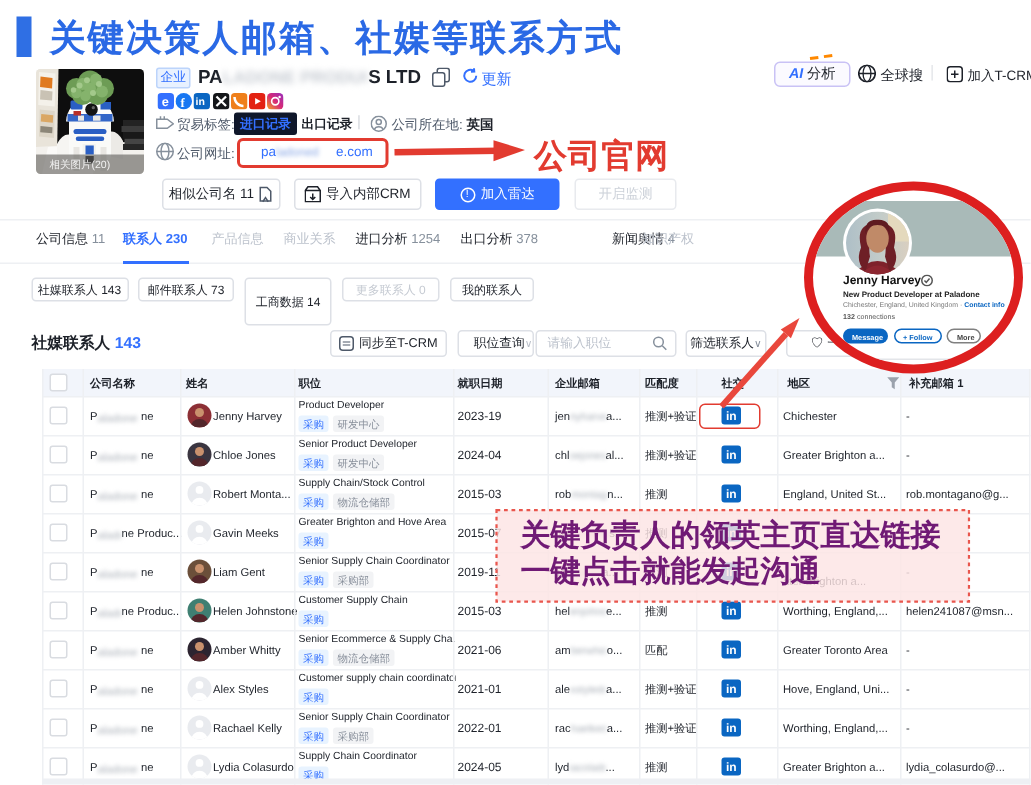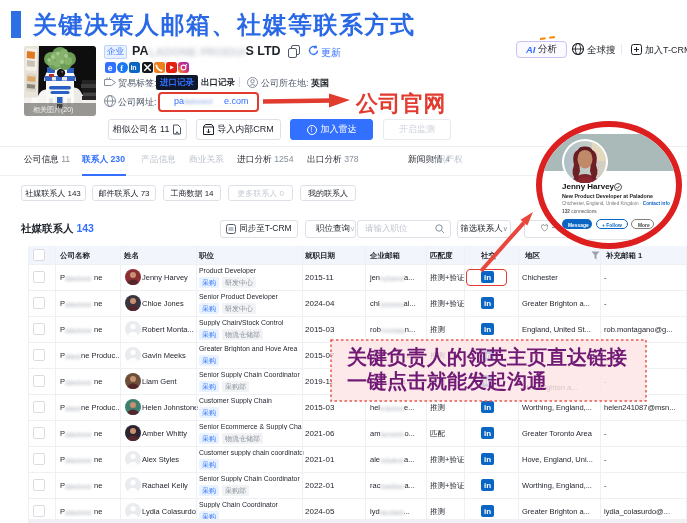--- a/index.html
+++ b/index.html
@@ -200,21 +200,21 @@
 <div class="abs" style="top:154px;left:189px;font-size:8.7px;color:#bcc2cc;">商业关系</div>
 <div class="abs" style="top:154px;left:237px;font-size:8.7px;color:#1d2129;">进口分析 <span style="color:#86909c;">1254</span></div>
 <div class="abs" style="top:154px;left:307px;font-size:8.7px;color:#1d2129;">出口分析 <span style="color:#86909c;">378</span></div>
 <div class="abs" style="top:154px;left:389px;font-size:8.7px;color:#1d2129;margin-left:19px;">新闻舆情 <span style="color:#86909c;">4</span></div>
 <div class="abs" style="top:154px;left:428px;font-size:8.7px;color:#bcc2cc;">知识产权</div>
 <div class="abs" style="left:0;top:175px;width:687px;height:1px;background:#eef0f3;"></div>
 <div class="abs" style="left:82px;top:173.5px;width:44px;height:2.5px;background:#3370ff;"></div>
 
 <div class="btn abs" style="left:20.5px;top:185px;width:65px;height:16px;font-size:8px;">社媒联系人 143</div>
 <div class="btn abs" style="left:92px;top:185px;width:64px;height:16px;font-size:8px;">邮件联系人 73</div>
-<div class="btn abs" style="left:163px;top:185px;width:58px;height:16px;font-size:8px;">工商数据 14</div>
+<div class="btn abs" style="left:163px;top:185px;width:58px;height:32px;font-size:8px;">工商数据 14</div>
 <div class="btn abs" style="left:228px;top:185px;width:65px;height:16px;font-size:8px;color:#c5cad2;">更多联系人 0</div>
 <div class="btn abs" style="left:300px;top:185px;width:56px;height:16px;font-size:8px;">我的联系人</div>
 
 <div class="abs" style="left:21px;top:222px;font-size:10.5px;font-weight:bold;color:#1d2129;">社媒联系人 <span style="color:#3370ff;">143</span></div>
 <div class="btn abs" style="left:220px;top:220px;width:78px;height:18px;font-size:8.5px;gap:3px;"><svg width="10" height="10">
         <rect x="0.5" y="0.5" width="9" height="9" rx="2" fill="none" stroke="#4e5969"></rect>
         <path d="M2.5 4 h5 M2.5 6 h5" stroke="#4e5969" stroke-width="0.8"></path>
       </svg>同步至T-CRM</div>
 <div class="btn abs" style="left:305px;top:220px;width:51px;height:18px;font-size:8.5px;justify-content:flex-end;">职位查询 <span style="color:#b8bec8;font-size:7px;">∨</span></div>
 <div class="btn abs" style="left:357px;top:220px;width:94px;height:18px;font-size:8.5px;color:#bcc2cc;justify-content:flex-start;padding-left:7px;">请输入职位</div>
@@ -244,21 +244,21 @@
 <div class="abs" style="left:5px;top:25px;width:12px;height:12px;background:#fff;border:1px solid #d9dce1;border-radius:2px;"></div>
 <div class="abs" style="left:32px;top:27px;">P<span class="blur" style="display:inline-block;width:29px;overflow:hidden;vertical-align:middle;">aladone</span>ne</div>
 <div class="abs" style="left:97px;top:23px;width:16px;height:16px;border-radius:50%;background:#8c2f35;overflow:hidden;"><svg width="16" height="16">
           <circle cx="8" cy="6" r="3" fill="#c9916d"></circle>
           <path d="M2 16 a6 5.6 0 0 1 12 0 z" fill="#53262b"></path>
         </svg></div>
 <div class="abs" style="left:114px;top:27px;white-space:nowrap;">Jenny Harvey</div>
 <div class="abs" style="left:171px;top:21px;font-size:6.9px;white-space:nowrap;width:105px;overflow:hidden;">Product Developer</div>
 <div class="abs tag-blue" style="left:171px;top:31px;">采购</div>
 <div class="abs tag-grey" style="left:194px;top:31px;">研发中心</div>
-<div class="abs" style="left:277px;top:27px;font-size:8px;">2015-11</div>
+<div class="abs" style="left:277px;top:27px;font-size:8px;">2023-19</div>
 <div class="abs" style="left:342px;top:27px;">jen<span class="blur" style="font-size:7px;display:inline-block;width:24px;overflow:hidden;vertical-align:middle;">nyharvedddd</span>a...</div>
 <div class="abs" style="left:402px;top:27px;font-size:7.5px;white-space:nowrap;">推测+验证</div>
 <div class="abs in-icon" style="left:453px;top:25px;">in</div>
 <div class="abs" style="left:494px;top:27px;white-space:nowrap;width:78px;overflow:hidden;">Chichester</div>
 <div class="abs" style="left:576px;top:27px;white-space:nowrap;width:82px;overflow:hidden;">-</div>
 <div class="abs" style="left:0;top:44px;width:659px;height:26px;border-top:1px solid #eef0f3;"></div>
 <div class="abs" style="left:5px;top:51px;width:12px;height:12px;background:#fff;border:1px solid #d9dce1;border-radius:2px;"></div>
 <div class="abs" style="left:32px;top:53px;">P<span class="blur" style="display:inline-block;width:29px;overflow:hidden;vertical-align:middle;">aladone</span>ne</div>
 <div class="abs" style="left:97px;top:49px;width:16px;height:16px;border-radius:50%;background:#3a3540;overflow:hidden;"><svg width="16" height="16">
           <circle cx="8" cy="6" r="3" fill="#c9916d"></circle>

